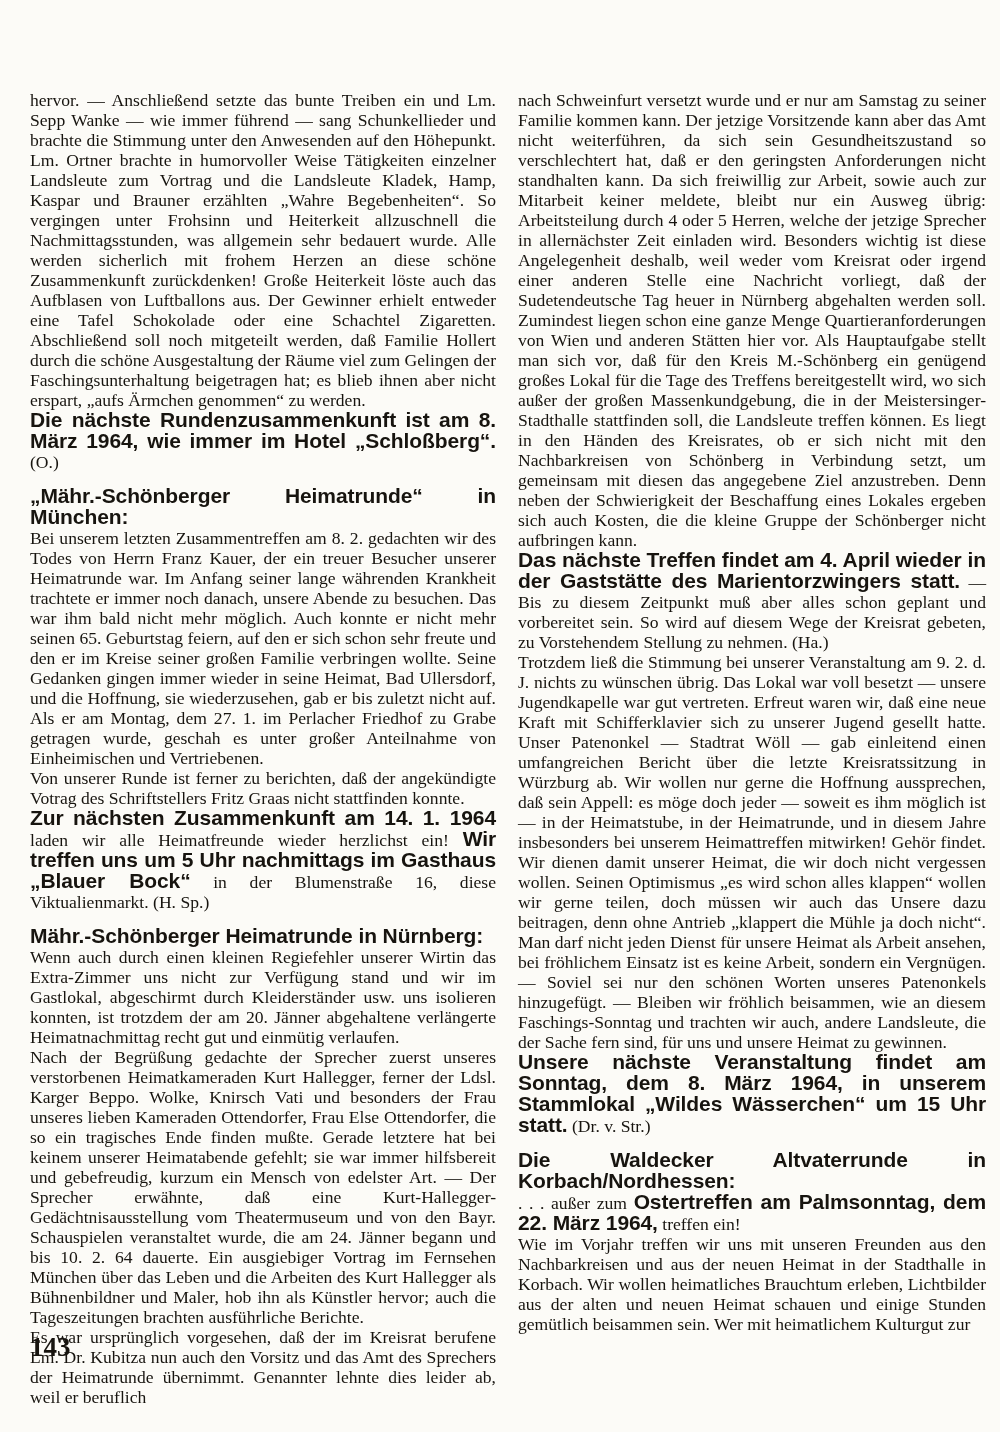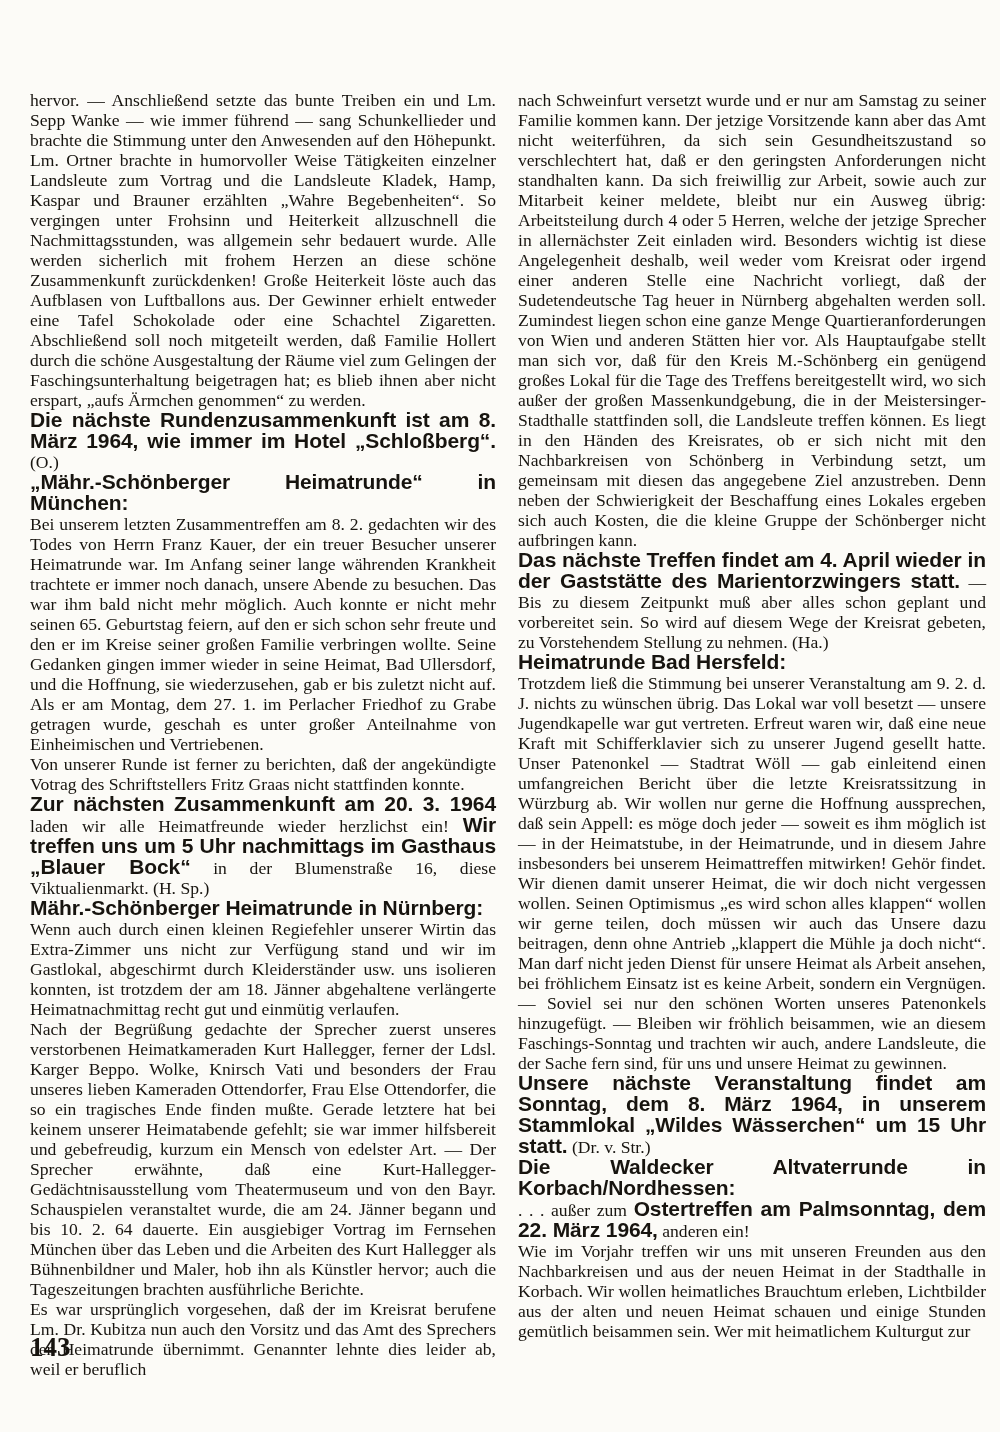--- a/index.html
+++ b/index.html
@@ -21,21 +21,21 @@
     top: 90px;
     font-family: "Liberation Serif", "DejaVu Serif", serif;
     font-size: 17.6px;
     line-height: 20px;
     text-align: justify;
     text-justify: inter-word;
   }
   .column.left  { left: 30px;  width: 466px; }
   .column.right { left: 518px; width: 468px; }
   .block { margin: 0; padding: 0; }
-  .block.heading { }
+  .block.heading { margin-top: 14px; }
   .run { white-space: pre-wrap; }
   .run.bold {
     font-family: "Liberation Sans", "DejaVu Sans", sans-serif;
     font-weight: 700;
     font-size: 21px;
     letter-spacing: -0.1px;
   }
   .page-number {
     position: absolute;
     left: 30px;
@@ -49,30 +49,29 @@
 </head>
 <body>
 
 <div class="page">
   <div class="column left">
       <p class="block para"><span class="run">hervor. — Anschließend setzte das bunte Treiben ein und Lm. Sepp Wanke — wie immer führend — sang Schunkellieder und brachte die Stimmung unter den Anwesenden auf den Höhepunkt. Lm. Ortner brachte in humorvoller Weise Tätigkeiten einzelner Landsleute zum Vortrag und die Landsleute Kladek, Hamp, Kaspar und Brauner erzählten „Wahre Begebenheiten“. So vergingen unter Frohsinn und Heiterkeit allzuschnell die Nachmittagsstunden, was allgemein sehr bedauert wurde. Alle werden sicherlich mit frohem Herzen an diese schöne Zusammenkunft zurückdenken! Große Heiterkeit löste auch das Aufblasen von Luftballons aus. Der Gewinner erhielt entweder eine Tafel Schokolade oder eine Schachtel Zigaretten. Abschließend soll noch mitgeteilt werden, daß Familie Hollert durch die schöne Ausgestaltung der Räume viel zum Gelingen der Faschingsunterhaltung beigetragen hat; es blieb ihnen aber nicht erspart, „aufs Ärmchen genommen“ zu werden.</span></p>
       <p class="block para"><span class="run bold">Die nächste Rundenzusammenkunft ist am 8. März 1964, wie immer im Hotel „Schloßberg“.</span><span class="run"> (O.)</span></p>
       <p class="block heading"><span class="run bold">„Mähr.-Schönberger Heimatrunde“ in München:</span></p>
       <p class="block para"><span class="run">Bei unserem letzten Zusammentreffen am 8. 2. gedachten wir des Todes von Herrn Franz Kauer, der ein treuer Besucher unserer Heimatrunde war. Im Anfang seiner lange währenden Krankheit trachtete er immer noch danach, unsere Abende zu besuchen. Das war ihm bald nicht mehr möglich. Auch konnte er nicht mehr seinen 65. Geburtstag feiern, auf den er sich schon sehr freute und den er im Kreise seiner großen Familie verbringen wollte. Seine Gedanken gingen immer wieder in seine Heimat, Bad Ullersdorf, und die Hoffnung, sie wiederzusehen, gab er bis zuletzt nicht auf. Als er am Montag, dem 27. 1. im Perlacher Friedhof zu Grabe getragen wurde, geschah es unter großer Anteilnahme von Einheimischen und Vertriebenen.</span></p>
       <p class="block para"><span class="run">Von unserer Runde ist ferner zu berichten, daß der angekündigte Votrag des Schriftstellers Fritz Graas nicht stattfinden konnte.</span></p>
-      <p class="block para"><span class="run bold">Zur nächsten Zusammenkunft am 20. 3. 1964</span><span class="run"> laden wir alle Heimatfreunde wieder herzlichst ein! </span><span class="run bold">Wir treffen uns um 5 Uhr nachmittags im Gasthaus „Blauer Bock“</span><span class="run"> in der Blumenstraße 16, diese Viktualienmarkt. (H. Sp.)</span></p>
+      <p class="block para"><span class="run bold">Zur nächsten Zusammenkunft am 14. 1. 1964</span><span class="run"> laden wir alle Heimatfreunde wieder herzlichst ein! </span><span class="run bold">Wir treffen uns um 5 Uhr nachmittags im Gasthaus „Blauer Bock“</span><span class="run"> in der Blumenstraße 16, diese Viktualienmarkt. (H. Sp.)</span></p>
       <p class="block heading"><span class="run bold">Mähr.-Schönberger Heimatrunde in Nürnberg:</span></p>
-      <p class="block para"><span class="run">Wenn auch durch einen kleinen Regiefehler unserer Wirtin das Extra-Zimmer uns nicht zur Verfügung stand und wir im Gastlokal, abgeschirmt durch Kleiderständer usw. uns isolieren konnten, ist trotzdem der am 18. Jänner abgehaltene verlängerte Heimatnachmittag recht gut und einmütig verlaufen.</span></p>
+      <p class="block para"><span class="run">Wenn auch durch einen kleinen Regiefehler unserer Wirtin das Extra-Zimmer uns nicht zur Verfügung stand und wir im Gastlokal, abgeschirmt durch Kleiderständer usw. uns isolieren konnten, ist trotzdem der am 20. Jänner abgehaltene verlängerte Heimatnachmittag recht gut und einmütig verlaufen.</span></p>
       <p class="block para"><span class="run">Nach der Begrüßung gedachte der Sprecher zuerst unseres verstorbenen Heimatkameraden Kurt Hallegger, ferner der Ldsl. Karger Beppo. Wolke, Knirsch Vati und besonders der Frau unseres lieben Kameraden Ottendorfer, Frau Else Ottendorfer, die so ein tragisches Ende finden mußte. Gerade letztere hat bei keinem unserer Heimatabende gefehlt; sie war immer hilfsbereit und gebefreudig, kurzum ein Mensch von edelster Art. — Der Sprecher erwähnte, daß eine Kurt-Hallegger-Gedächtnisausstellung vom Theatermuseum und von den Bayr. Schauspielen veranstaltet wurde, die am 24. Jänner begann und bis 10. 2. 64 dauerte. Ein ausgiebiger Vortrag im Fernsehen München über das Leben und die Arbeiten des Kurt Hallegger als Bühnenbildner und Maler, hob ihn als Künstler hervor; auch die Tageszeitungen brachten ausführliche Berichte.</span></p>
       <p class="block para"><span class="run">Es war ursprünglich vorgesehen, daß der im Kreisrat berufene Lm. Dr. Kubitza nun auch den Vorsitz und das Amt des Sprechers der Heimatrunde übernimmt. Genannter lehnte dies leider ab, weil er beruflich</span></p>
     </div>
   <div class="column right">
       <p class="block para"><span class="run">nach Schweinfurt versetzt wurde und er nur am Samstag zu seiner Familie kommen kann. Der jetzige Vorsitzende kann aber das Amt nicht weiterführen, da sich sein Gesundheitszustand so verschlechtert hat, daß er den geringsten Anforderungen nicht standhalten kann. Da sich freiwillig zur Arbeit, sowie auch zur Mitarbeit keiner meldete, bleibt nur ein Ausweg übrig: Arbeitsteilung durch 4 oder 5 Herren, welche der jetzige Sprecher in allernächster Zeit einladen wird. Besonders wichtig ist diese Angelegenheit deshalb, weil weder vom Kreisrat oder irgend einer anderen Stelle eine Nachricht vorliegt, daß der Sudetendeutsche Tag heuer in Nürnberg abgehalten werden soll. Zumindest liegen schon eine ganze Menge Quartieranforderungen von Wien und anderen Stätten hier vor. Als Hauptaufgabe stellt man sich vor, daß für den Kreis M.-Schönberg ein genügend großes Lokal für die Tage des Treffens bereitgestellt wird, wo sich außer der großen Massenkundgebung, die in der Meistersinger-Stadthalle stattfinden soll, die Landsleute treffen können. Es liegt in den Händen des Kreisrates, ob er sich nicht mit den Nachbarkreisen von Schönberg in Verbindung setzt, um gemeinsam mit diesen das angegebene Ziel anzustreben. Denn neben der Schwierigkeit der Beschaffung eines Lokales ergeben sich auch Kosten, die die kleine Gruppe der Schönberger nicht aufbringen kann.</span></p>
       <p class="block para"><span class="run bold">Das nächste Treffen findet am 4. April wieder in der Gaststätte des Marientorzwingers statt.</span><span class="run"> — Bis zu diesem Zeitpunkt muß aber alles schon geplant und vorbereitet sein. So wird auf diesem Wege der Kreisrat gebeten, zu Vorstehendem Stellung zu nehmen. (Ha.)</span></p>
-      <p class="block heading"><span class="run bold">Heimatrunde Bad Hersfeld:</span></p>
       <p class="block para"><span class="run">Trotzdem ließ die Stimmung bei unserer Veranstaltung am 9. 2. d. J. nichts zu wünschen übrig. Das Lokal war voll besetzt — unsere Jugendkapelle war gut vertreten. Erfreut waren wir, daß eine neue Kraft mit Schifferklavier sich zu unserer Jugend gesellt hatte. Unser Patenonkel — Stadtrat Wöll — gab einleitend einen umfangreichen Bericht über die letzte Kreisratssitzung in Würzburg ab. Wir wollen nur gerne die Hoffnung aussprechen, daß sein Appell: es möge doch jeder — soweit es ihm möglich ist — in der Heimatstube, in der Heimatrunde, und in diesem Jahre insbesonders bei unserem Heimattreffen mitwirken! Gehör findet. Wir dienen damit unserer Heimat, die wir doch nicht vergessen wollen. Seinen Optimismus „es wird schon alles klappen“ wollen wir gerne teilen, doch müssen wir auch das Unsere dazu beitragen, denn ohne Antrieb „klappert die Mühle ja doch nicht“. Man darf nicht jeden Dienst für unsere Heimat als Arbeit ansehen, bei fröhlichem Einsatz ist es keine Arbeit, sondern ein Vergnügen. — Soviel sei nur den schönen Worten unseres Patenonkels hinzugefügt. — Bleiben wir fröhlich beisammen, wie an diesem Faschings-Sonntag und trachten wir auch, andere Landsleute, die der Sache fern sind, für uns und unsere Heimat zu gewinnen.</span></p>
       <p class="block para"><span class="run bold">Unsere nächste Veranstaltung findet am Sonntag, dem 8. März 1964, in unserem Stammlokal „Wildes Wässerchen“ um 15 Uhr statt.</span><span class="run"> (Dr. v. Str.)</span></p>
       <p class="block heading"><span class="run bold">Die Waldecker Altvaterrunde in Korbach/Nordhessen:</span></p>
-      <p class="block para"><span class="run">. . . außer zum </span><span class="run bold">Ostertreffen am Palmsonntag, dem 22. März 1964,</span><span class="run"> anderen ein!</span></p>
+      <p class="block para"><span class="run">. . . außer zum </span><span class="run bold">Ostertreffen am Palmsonntag, dem 22. März 1964,</span><span class="run"> treffen ein!</span></p>
       <p class="block para"><span class="run">Wie im Vorjahr treffen wir uns mit unseren Freunden aus den Nachbarkreisen und aus der neuen Heimat in der Stadthalle in Korbach. Wir wollen heimatliches Brauchtum erleben, Lichtbilder aus der alten und neuen Heimat schauen und einige Stunden gemütlich beisammen sein. Wer mit heimatlichem Kulturgut zur</span></p>
     </div>
   <div class="page-number">143</div>
 </div>
 
 </body></html>

